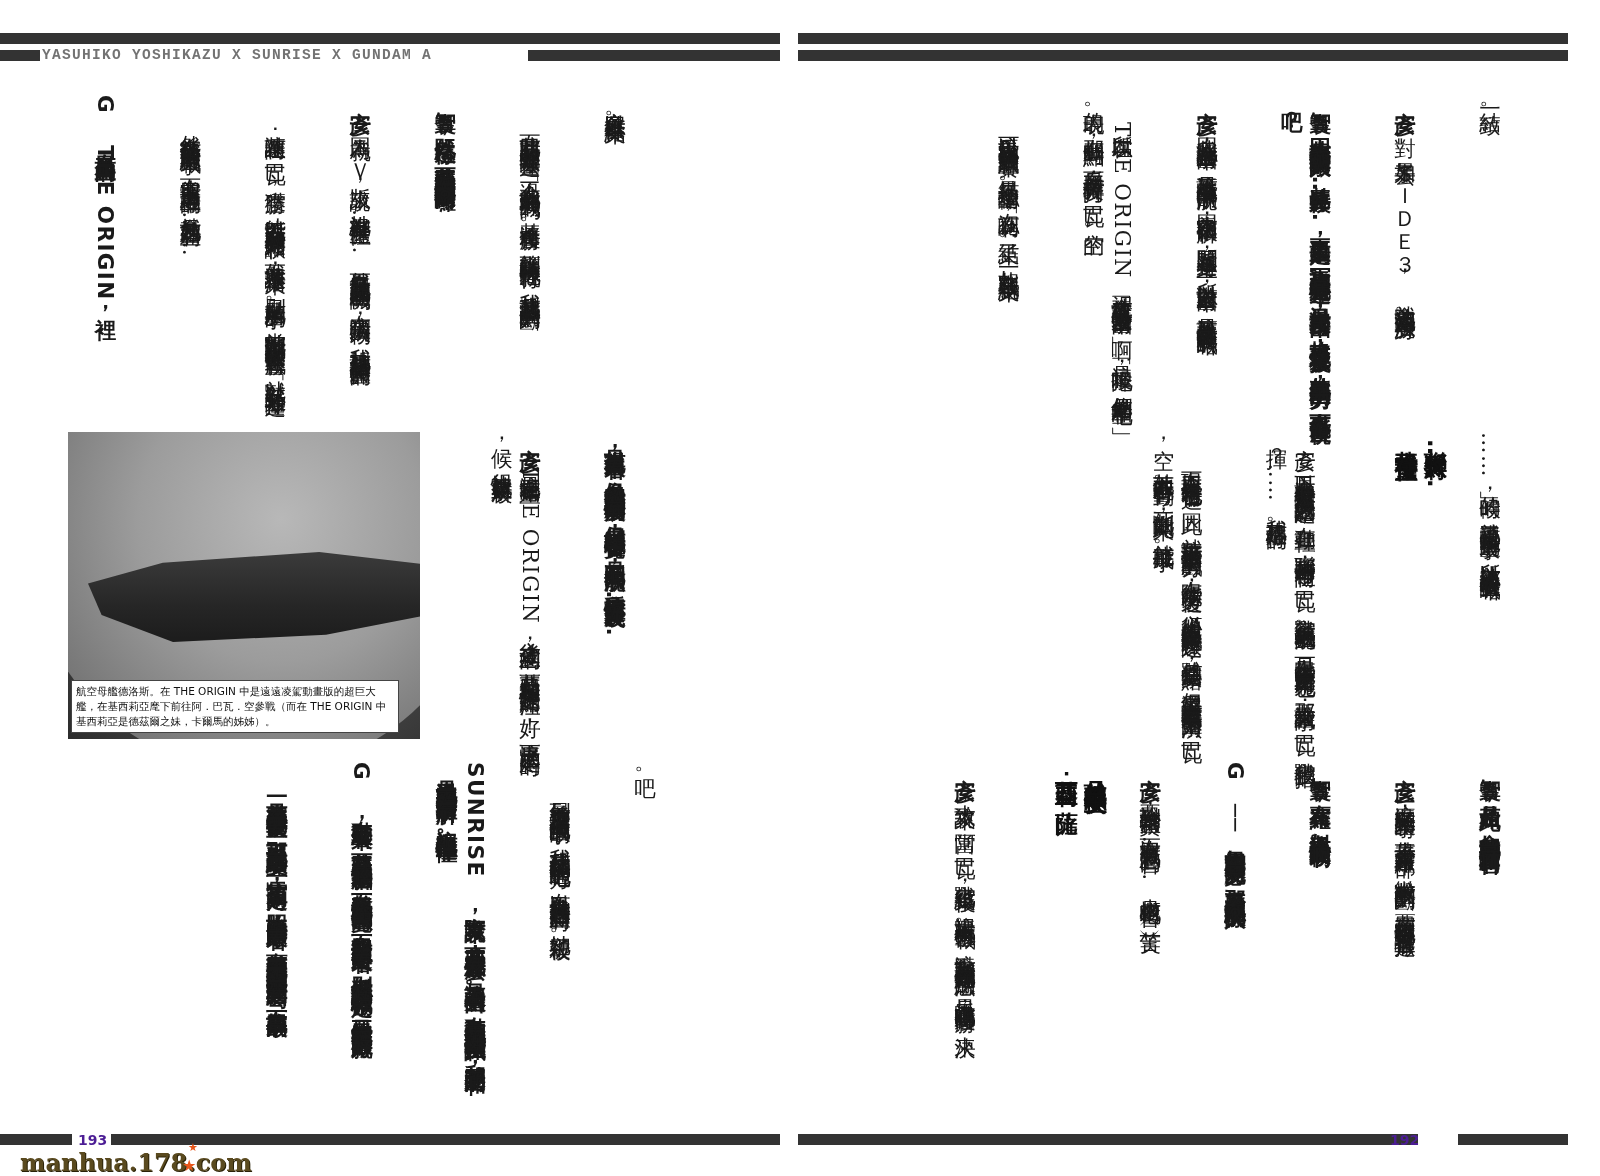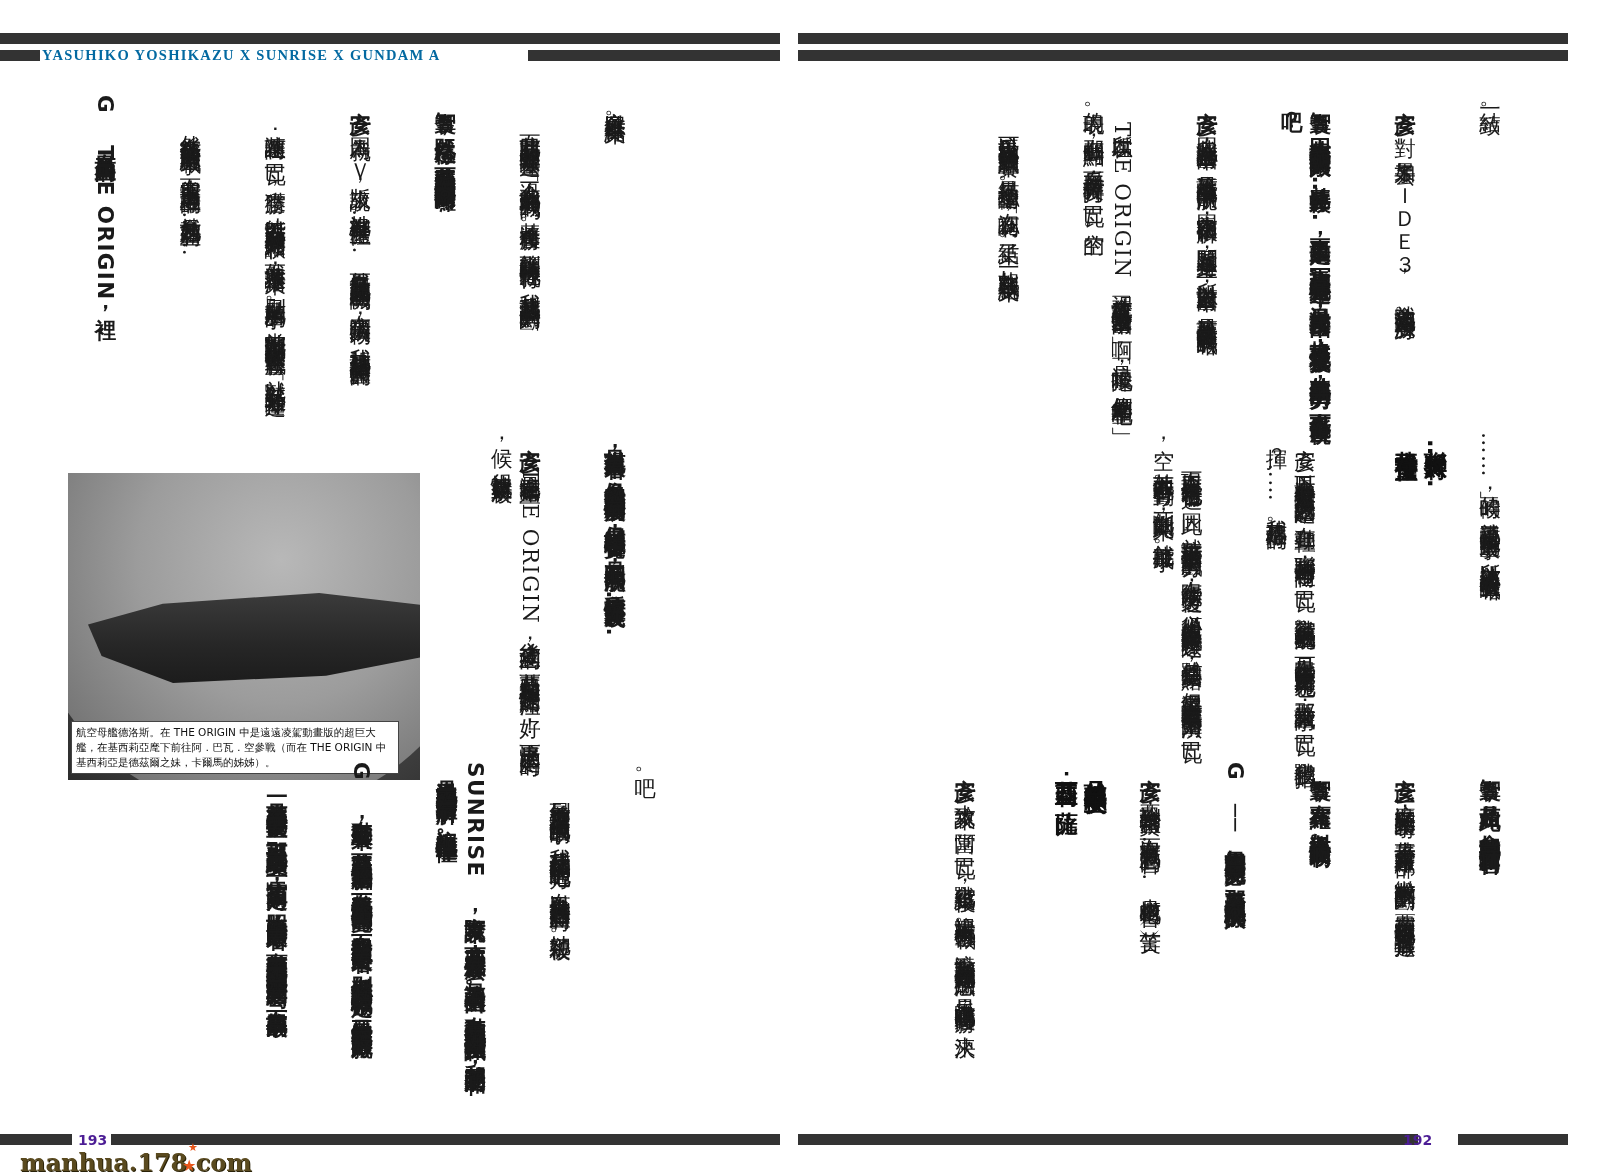--- a/index.html
+++ b/index.html
@@ -2,32 +2,32 @@
 <html><head>
 <meta charset="utf-8">
 <style>
   html, body { margin:0; padding:0; background:#ffffff; }
   body { width:1600px; height:1176px; position:relative; overflow:hidden;
          font-family:"DejaVu Serif", "Liberation Serif", serif; color:#1a1a1a; }
   .page { position:absolute; top:0; height:1176px; }
   .page-left { left:0; width:785px; }
   .page-right { left:790px; width:810px; }
   .bar { position:absolute; background:#333333; }
-  .header-text { position:absolute; font-family:Liberation Serif, serif; font-size:14.5px; font-weight:bold;
-                 letter-spacing:1.3px; color:#0369a1; white-space:nowrap; line-height:14px; }
+  .header-text { position:absolute; font-family:Liberation Mono, monospace; font-size:14.5px; font-weight:bold;
+                 letter-spacing:1.3px; color:#737373; white-space:nowrap; line-height:14px; }
   .pagenum { position:absolute; font-family:"DejaVu Sans", sans-serif; font-size:14px; font-weight:bold; color:#4c1d95; line-height:14px; }
   .vblock { position:absolute; writing-mode:vertical-rl; font-size:21.5px; line-height:28.3px;
             letter-spacing:1.4px; white-space:pre-wrap; }
   .vblock p { margin:0; }
   .spk { font-family:"DejaVu Sans", sans-serif; font-weight:bold; }
   .bold { font-family:"DejaVu Sans", sans-serif; font-weight:bold; }
   .heading { position:absolute; writing-mode:vertical-rl; font-family:"DejaVu Sans", sans-serif; font-weight:900;
              font-size:23px; line-height:29px; letter-spacing:1.5px; color:#111; }
   .figure { position:absolute; left:68px; top:432px; width:352px; height:307px; overflow:hidden;
-            background:radial-gradient(ellipse at 60% 20%, #9a9a9a 0%, #6e6e6e 35%, #4a4a4a 60%, #2c2c2c 100%);margin-top:41px; }
+            background:radial-gradient(ellipse at 60% 20%, #9a9a9a 0%, #6e6e6e 35%, #4a4a4a 60%, #2c2c2c 100%); }
   .moon { position:absolute; left:-40px; top:-120px; width:460px; height:460px; border-radius:50%;
           background:radial-gradient(circle at 55% 45%, #b8b8b8 0%, #9c9c9c 40%, #7a7a7a 70%, #5a5a5a 100%); }
   .ship { position:absolute; left:20px; top:120px; width:340px; height:90px;
           background:linear-gradient(180deg,#3b3b3b 0%, #262626 60%, #1c1c1c 100%);
           clip-path: polygon(0 35%, 22% 12%, 68% 0, 100% 14%, 100% 70%, 70% 92%, 25% 100%, 4% 70%); }
   .caption { position:absolute; left:3px; top:248px; width:318px; background:#ffffff; border:1px solid #444;
              font-family:"DejaVu Sans", sans-serif; font-size:10.5px; line-height:15px; padding:3px 4px; color:#111; }
   .watermark { position:absolute; left:20px; top:1148px; font-family:"DejaVu Serif", serif; font-weight:bold;
                font-size:24px; color:#5a4a1f; text-shadow:1px 1px 0 #2a2208; }
   .star { position:absolute; color:#e8561a; font-size:16px; line-height:16px; }
@@ -112,15 +112,15 @@
   </div>
   <div class="heading" style="right:490px;top:762px;height:320px;">
     <div>月球的幾酩黑夜女王</div>
     <div>基西莉亞．薩比</div>
   </div>
   <div class="vblock" style="right:565px;top:762px;height:320px;width:120px;">
     <p><span class="spk">安彥</span><span>　大致說來，當阿．巴瓦．空戰役結束後，這場大戰就大概會停戰了。這點吉翁和聯邦大概都是同樣的想法。只是看決戰由哪邊獲勝，來決</span></p>
   </div>
 
   <div class="bar" style="left:8px;top:1134px;width:620px;height:11px;"></div>
-  <div class="pagenum" style="left:613px;top:1133px;">192</div>
+  <div class="pagenum" style="left:600px;top:1133px;">192</div>
   <div class="bar" style="left:668px;top:1134px;width:110px;height:11px;"></div>
 </div>
 
 </body></html>

